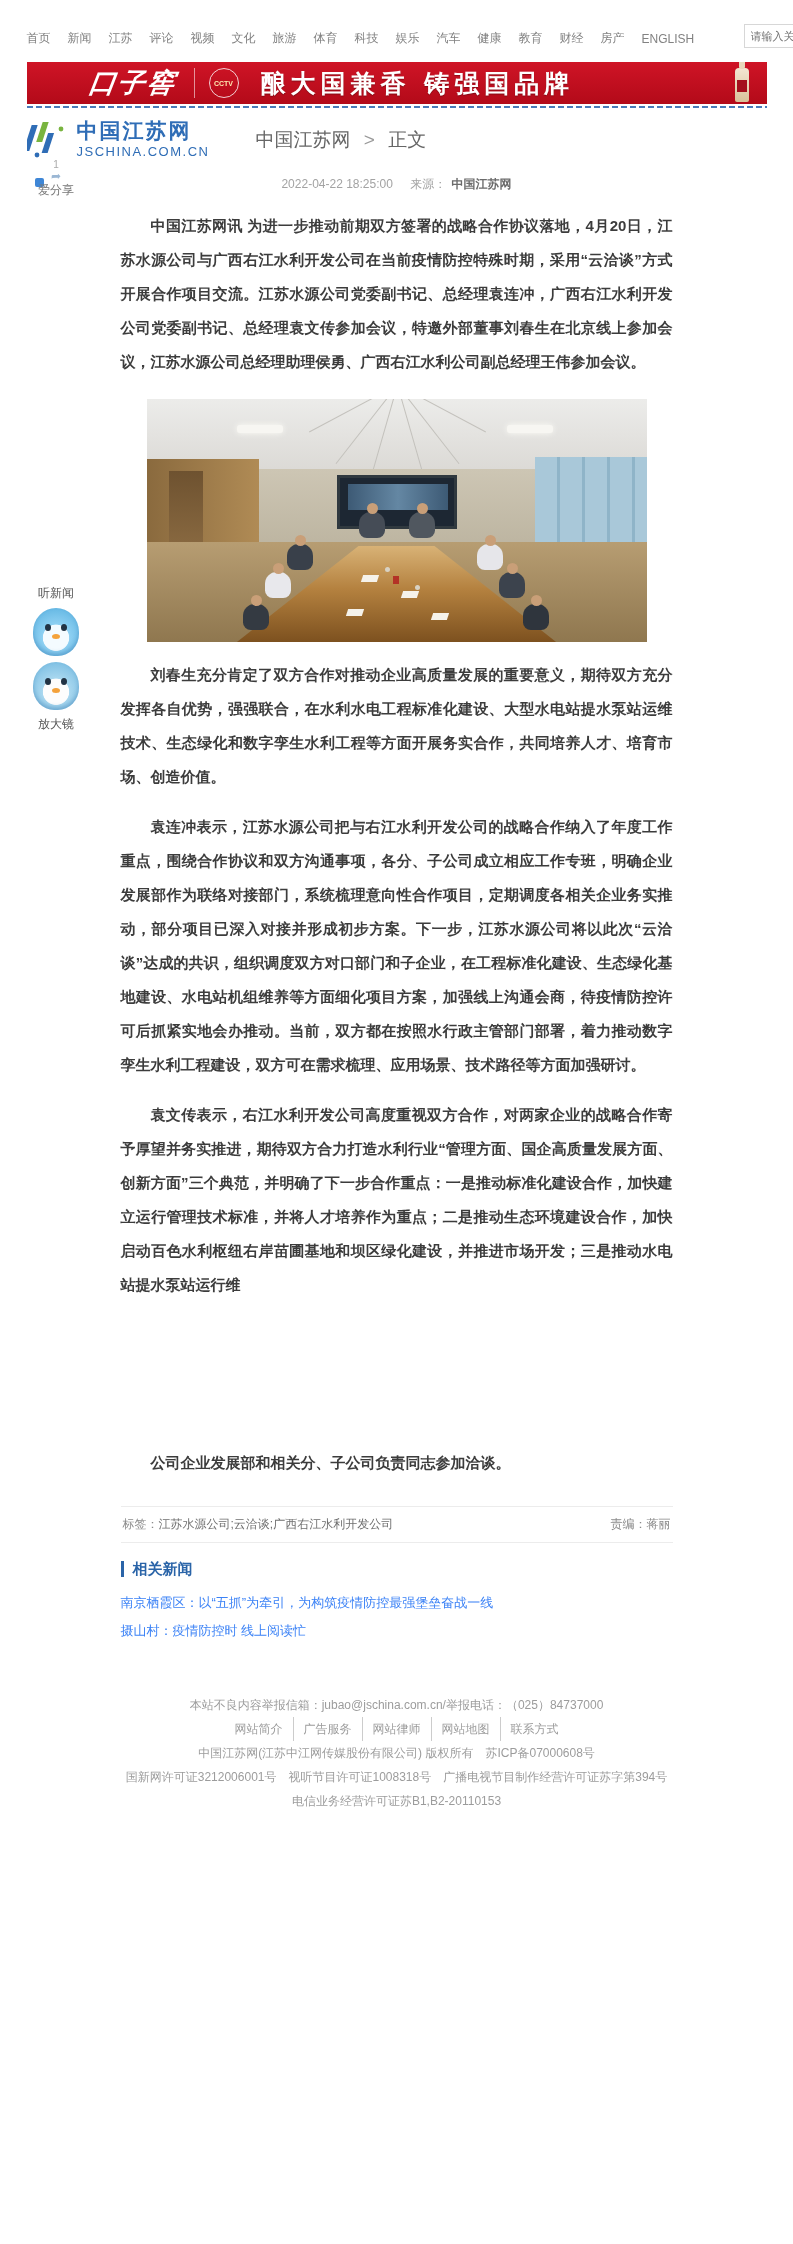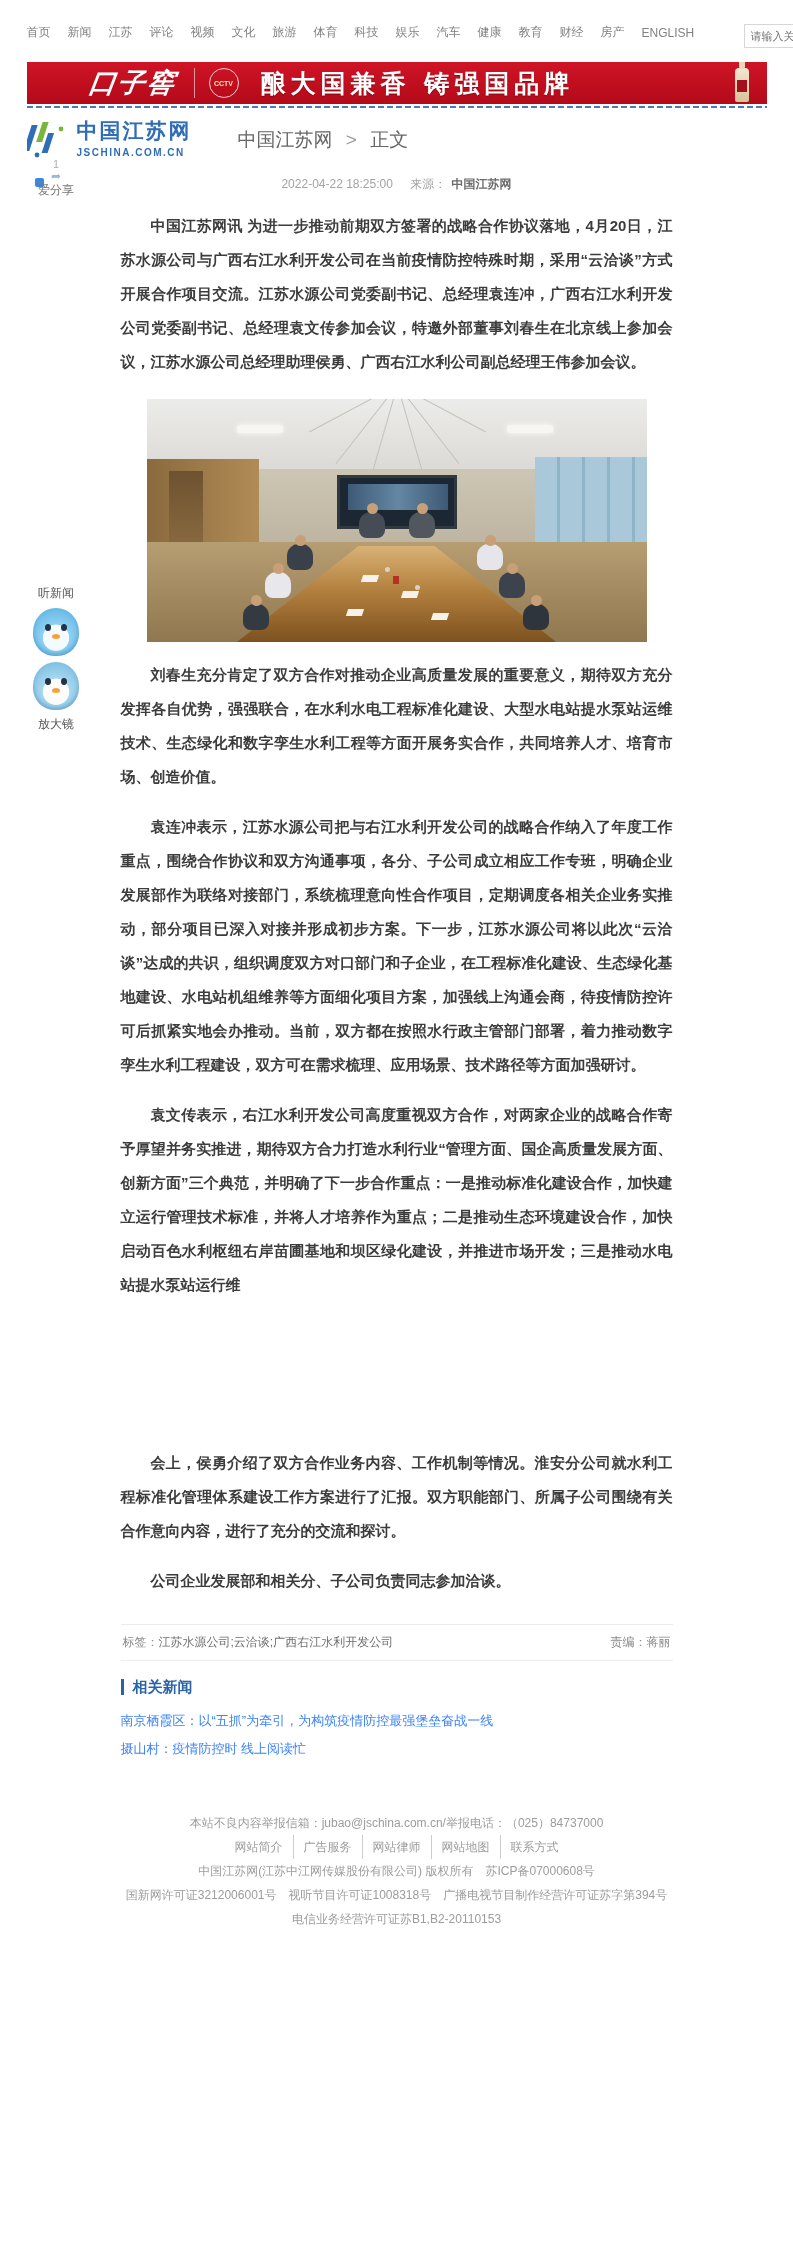--- a/index.html
+++ b/index.html
@@ -1,20 +1,20 @@
 <!DOCTYPE html>
 <html><head>
 <meta charset="utf-8">
 <style>
   * { margin:0; padding:0; box-sizing:border-box; }
   body { background:#fff; font-family:"Liberation Sans","DejaVu Sans",sans-serif; }
   .page { position:relative; width:793px; height:2244px; margin:0 auto; background:#fff; overflow:hidden; }
 
   
-  .topnav { position:relative; width:740px; margin:0 auto; padding-top:24px; height:58px; }
+  .topnav { position:relative; width:740px; margin:0 auto; padding-top:30px; height:58px; }
   .nav-items { display:flex; gap:17px; align-items:center; font-size:12px; }
   .nav-items a { color:#828282; text-decoration:none; white-space:nowrap; }
   .search-box { position:absolute; left:717px; top:24px; width:130px; height:24px; border:1px solid #d7d7d7; background:#fff; }
   .search-box input { width:100%; height:100%; border:0; outline:none; padding:0 6px; font-size:11px; color:#999; font-family:inherit; }
 
   
   .banner { position:relative; width:740px; height:42px; margin:4px auto 0; background:linear-gradient(#cf1426,#b30a19); display:flex; align-items:center; overflow:hidden; }
   .banner-brand { margin-left:62px; font-family:"DejaVu Serif",serif; font-style:italic; font-weight:bold; font-size:27px; color:#fff; transform:skewX(-8deg); letter-spacing:2px; }
   .banner-divider { width:1px; height:30px; background:rgba(255,255,255,.55); margin:0 14px 0 18px; }
   .banner-badge { width:30px; height:30px; border-radius:50%; border:1px solid rgba(255,255,255,.8); color:#ffe9b0; font-size:7px; display:flex; align-items:center; justify-content:center; font-weight:bold; }
@@ -24,21 +24,21 @@
   .banner-bottle::after { content:""; position:absolute; top:12px; left:2px; width:10px; height:12px; background:#a40f1d; }
 
   .blue-rule { width:740px; margin:2px auto 0; height:2px; background:repeating-linear-gradient(90deg,#4a7ab8 0 6px,transparent 6px 9px); }
 
   
   .site-header { width:740px; margin:10px auto 0; display:flex; align-items:center; height:44px; }
   .logo { display:flex; align-items:center; cursor:pointer; }
   .logo svg { display:block; }
   .logo-text { margin-left:8px; }
   .logo-title { font-size:21px; font-weight:bold; color:#2f6db6; letter-spacing:2px; line-height:22px; }
-  .logo-sub { font-size:10px; font-weight:bold; color:#2f6db6; letter-spacing:1.5px; }
+  .logo-sub { font-size:13px; font-weight:normal; color:#2f6db6; letter-spacing:1.5px; }
   .breadcrumb { margin-left:46px; font-size:19px; color:#666; }
   .breadcrumb a { color:#666; text-decoration:none; }
   .breadcrumb .sep { margin:0 8px; color:#999; }
 
   
   .article-head { position:relative; width:740px; margin:14px auto 0; }
   .bookmark-ic { position:absolute; left:8px; top:2px; width:9px; height:9px; background:#3e86d6; border-radius:2px; }
   .article-title { padding:0 14px 0 16px; font-size:22px; font-weight:600; color:#212121; line-height:34px; }
   .article-meta { margin-top:14px; text-align:center; font-size:12px; color:#a3a3a3; }
   .article-meta .src-label { margin-left:14px; }
@@ -210,21 +210,20 @@
       <div class="person" style="left:212px;bottom:104px;background:#454c56"></div>
       <div class="person" style="left:262px;bottom:104px;background:#50575f"></div>
     </div>
 
     <p>刘春生充分肯定了双方合作对推动企业高质量发展的重要意义，期待双方充分发挥各自优势，强强联合，在水利水电工程标准化建设、大型水电站提水泵站运维技术、生态绿化和数字孪生水利工程等方面开展务实合作，共同培养人才、培育市场、创造价值。</p>
     <p>袁连冲表示，江苏水源公司把与右江水利开发公司的战略合作纳入了年度工作重点，围绕合作协议和双方沟通事项，各分、子公司成立相应工作专班，明确企业发展部作为联络对接部门，系统梳理意向性合作项目，定期调度各相关企业务实推动，部分项目已深入对接并形成初步方案。下一步，江苏水源公司将以此次“云洽谈”达成的共识，组织调度双方对口部门和子企业，在工程标准化建设、生态绿化基地建设、水电站机组维养等方面细化项目方案，加强线上沟通会商，待疫情防控许可后抓紧实地会办推动。当前，双方都在按照水行政主管部门部署，着力推动数字孪生水利工程建设，双方可在需求梳理、应用场景、技术路径等方面加强研讨。</p>
     <p>袁文传表示，右江水利开发公司高度重视双方合作，对两家企业的战略合作寄予厚望并务实推进，期待双方合力打造水利行业“管理方面、国企高质量发展方面、创新方面”三个典范，并明确了下一步合作重点：一是推动标准化建设合作，加快建立运行管理技术标准，并将人才培养作为重点；二是推动生态环境建设合作，加快启动百色水利枢纽右岸苗圃基地和坝区绿化建设，并推进市场开发；三是推动水电站提水泵站运行维</p>
 
     <div class="gap-block"></div>
 
-    <p>会上，侯勇介绍了双方合作业务内容、工作机制等情况。淮安分公司就水利工程标准化管理体系建设工作方案进行了汇报。双方职能部门、所属子公司围绕有关合作意向内容，进行了充分的交流和探讨。</p>
     <p>公司企业发展部和相关分、子公司负责同志参加洽谈。</p>
   </div>
 
   <div class="tag-row">
     <span>
       <span>标签：</span><span class="tag-val">江苏水源公司;云洽谈;广西右江水利开发公司</span>
     </span>
     <span>
       <span>责编：</span><span>蒋丽</span>
     </span>

